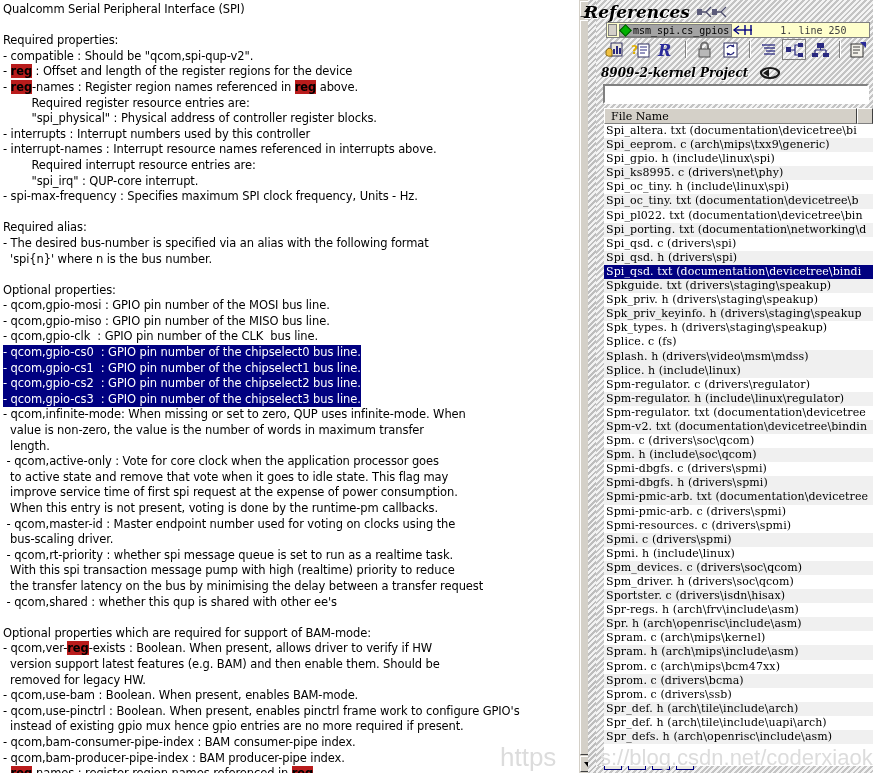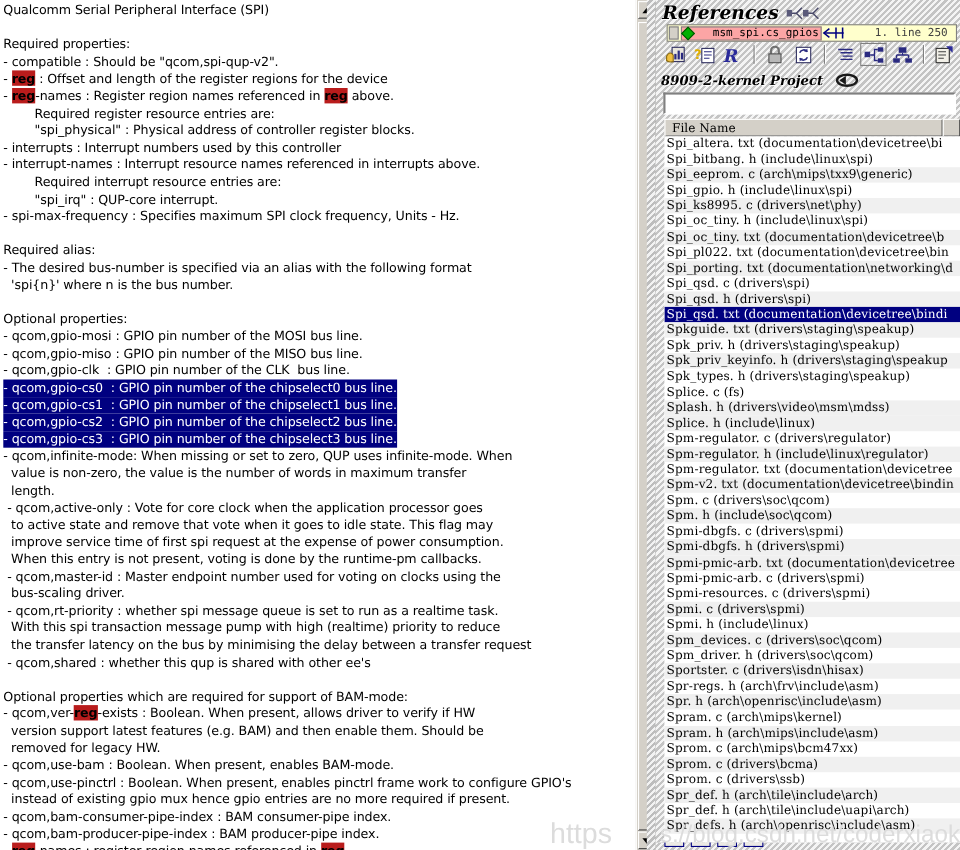--- a/index.html
+++ b/index.html
@@ -90,23 +90,23 @@
     display:flex;align-items:center;
     font-family:"DejaVu Sans Mono", monospace;
     font-size:10px;color:#000;
     overflow:hidden;
   }
   #crumb-handle{
     width:9px;height:12px;margin-left:1px;flex:none;
     background:#d4d0c8;border:1px solid #808080;box-sizing:border-box;
   }
   .crumb-chip{
-    display:flex;align-items:center;gap:18px;
+    display:flex;align-items:center;gap:3px;
     height:13px;margin-left:2px;padding:0 2px 0 1px;flex:none;
-    border:1px solid #808080;background:#fca5a5;box-sizing:border-box;
+    border:1px solid #808080;background:#a3a3a3;box-sizing:border-box;
   }
   .green-dot{
     width:7px;height:7px;flex:none;
     background:#00b000;border:1px solid #005500;
     transform:rotate(45deg);
   }
   .crumb-nav{
     display:flex;align-items:center;flex:none;margin-left:0px;
     color:#000080;font-size:10px;letter-spacing:-1px;
   }
@@ -226,21 +226,21 @@
     <div id="doc-thumb"></div>
     <div class="sb-btn sb-down">
       <div class="arrow-dn"></div>
     </div>
   </div>
 
   <div id="divider"></div>
 
   <div id="right-panel"></div>
 
-  <div class="panel-title" id="refs-title" style="left:602px;">
+  <div class="panel-title" id="refs-title" style="left:584px;">
     <span>References</span>
     <span>
       <svg width="30" height="16" viewBox="0 0 30 16">
         <g stroke="#4a4a6a" stroke-width="1.3" fill="none">
           <path d="M3 8 H9 M9 8 L14 3 M9 8 L14 13"></path>
           <path d="M18 8 H24 M24 8 L29 3 M24 8 L29 13"></path>
         </g>
         <g fill="#5a5a7a">
           <rect x="0" y="5" width="5" height="6"></rect>
           <rect x="15" y="5" width="5" height="6"></rect>
@@ -387,21 +387,20 @@
     <div class="hdr-cell" id="hdr-filename">
       <span>File Name</span>
     </div>
     <div class="hdr-cell" id="hdr-spacer"></div>
   </div>
 
   <div id="list-gutter"></div>
 
   <div id="file-list">
       <div class="file-row">Spi_altera. txt (documentation\devicetree\bi</div>
-      <div class="file-row">Spi_bitbang. h (include\linux\spi)</div>
       <div class="file-row alt">Spi_eeprom. c (arch\mips\txx9\generic)</div>
       <div class="file-row">Spi_gpio. h (include\linux\spi)</div>
       <div class="file-row alt">Spi_ks8995. c (drivers\net\phy)</div>
       <div class="file-row">Spi_oc_tiny. h (include\linux\spi)</div>
       <div class="file-row alt">Spi_oc_tiny. txt (documentation\devicetree\b</div>
       <div class="file-row">Spi_pl022. txt (documentation\devicetree\bin</div>
       <div class="file-row alt">Spi_porting. txt (documentation\networking\d</div>
       <div class="file-row">Spi_qsd. c (drivers\spi)</div>
       <div class="file-row alt">Spi_qsd. h (drivers\spi)</div>
       <div class="file-row selected">Spi_qsd. txt (documentation\devicetree\bindi</div>

